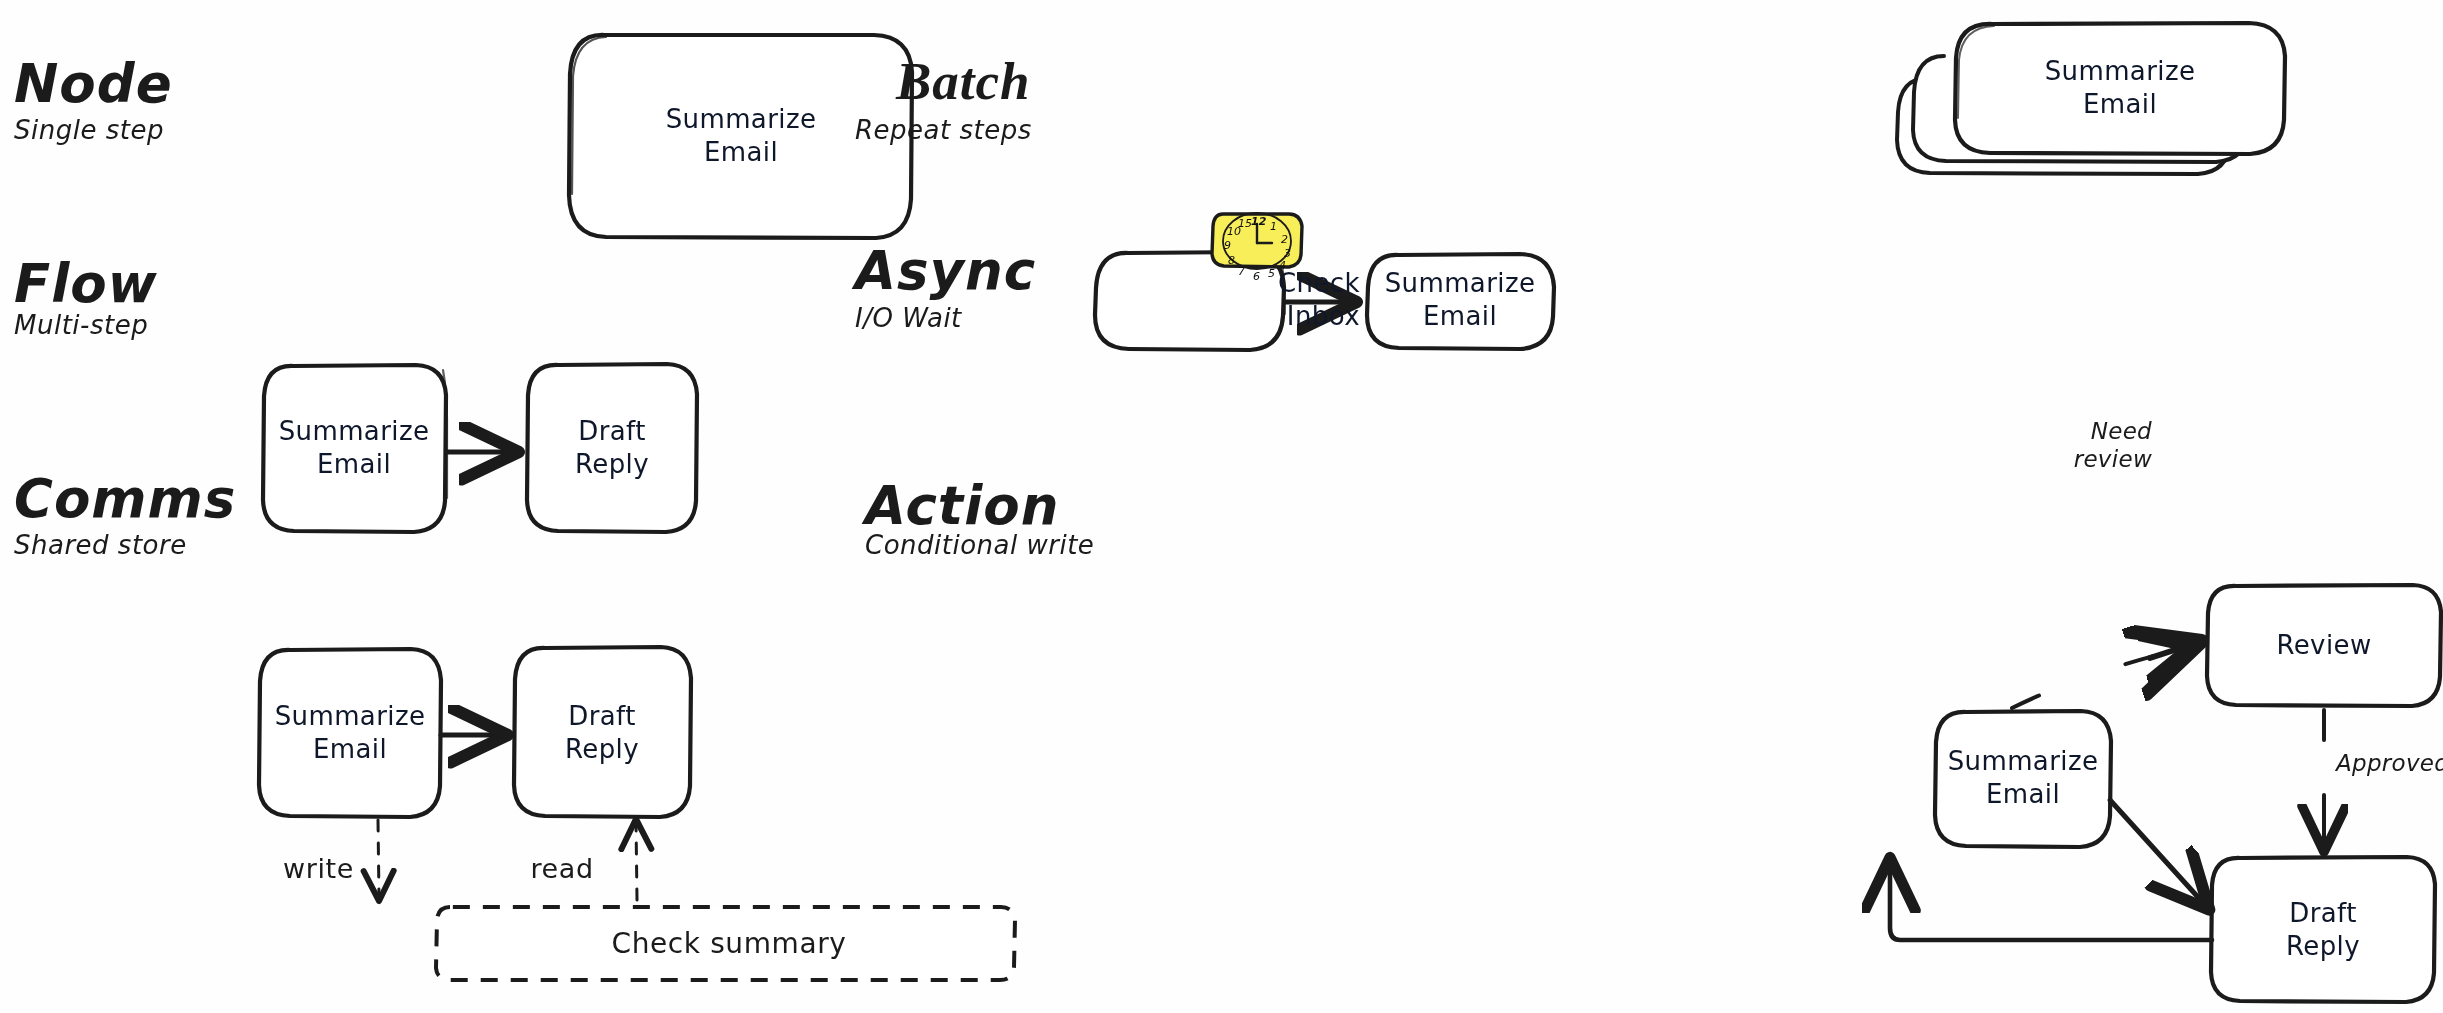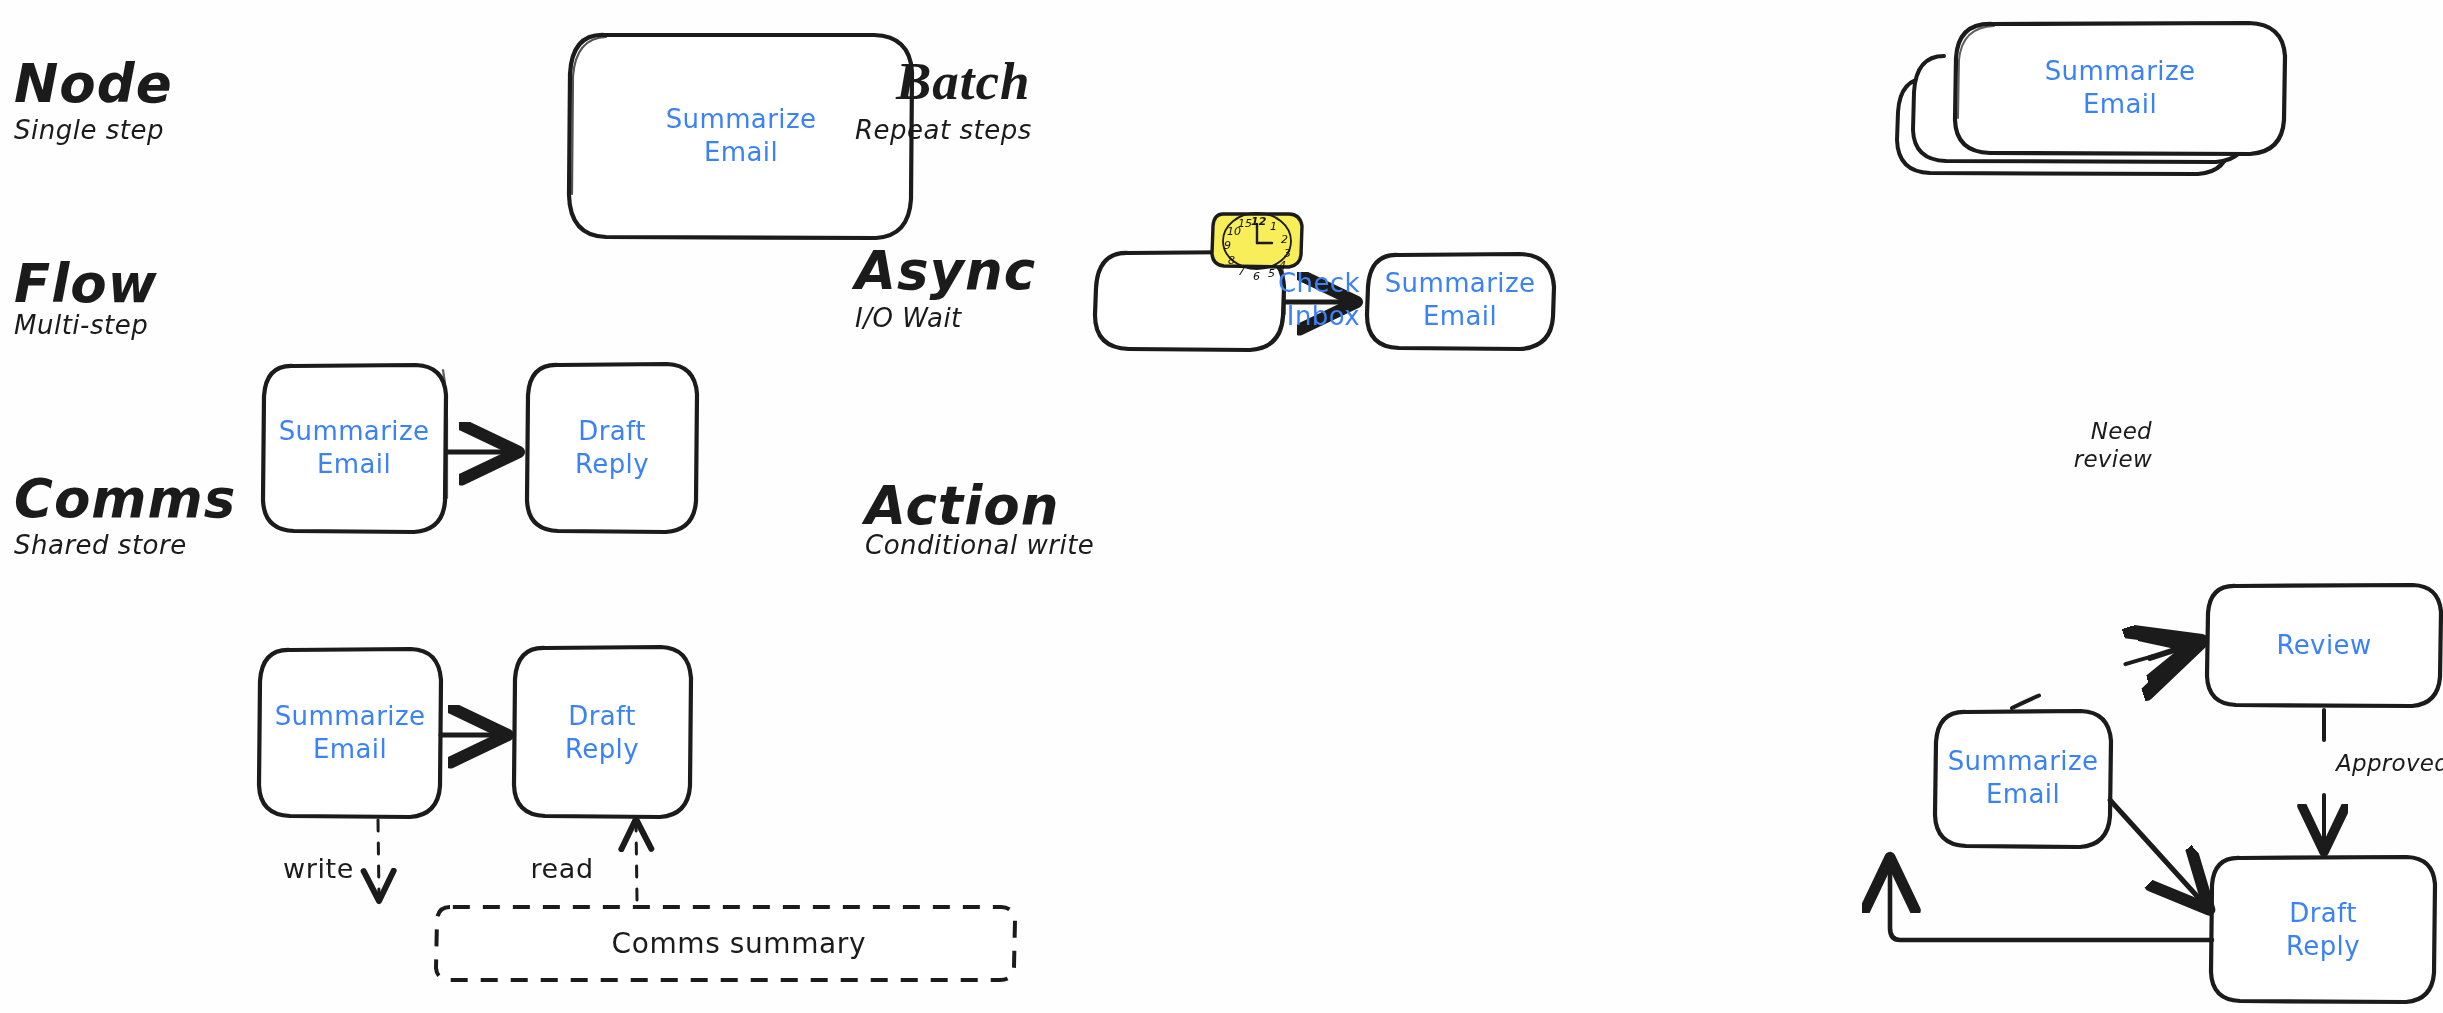--- a/index.html
+++ b/index.html
@@ -29,21 +29,21 @@
     white-space: nowrap;
     letter-spacing: 1px;
   }
   .ttl.big { font-size: 53px; margin-top: 25px; }
   .ttl.sub { font-size: 26px; font-weight: 400; font-style: italic; letter-spacing: 0.5px;}
 
   .nodelabel {
     position: absolute;
     font-family: "DejaVu Sans", sans-serif;
     font-size: 26px;
-    color: #3b82f6;
+    color: #0f172a;
     text-align: center;
     line-height: 1.28;
     white-space: pre-line;
     letter-spacing: 0.4px;
     pointer-events: none;
   }
   .edgelabel {
     position: absolute;
     font-family: "DejaVu Sans", sans-serif;
     font-style: italic;
@@ -209,21 +209,21 @@
     <div class="clocknum" style="left:1227px; top:226px;">10</div>
     <div class="clocknum" style="left:1238px; top:218px;">15</div>
   </div>
 
   <div class="ttl big" style="left:14px; top:443px;">Comms</div>
   <div class="ttl sub" style="left:14px; top:530px;">Shared store</div>
   <div class="nodelabel" style="left: 180px; top: 699.5px; width: 340px;">Summarize
 Email</div>
   <div class="nodelabel" style="left: 432px; top: 699.5px; width: 340px;">Draft
 Reply</div>
-  <div class="storelabel" style="left: 611.5px; top: 926.5px;">Comms summary</div>
+  <div class="storelabel" style="left: 611.5px; top: 926.5px;">Check summary</div>
   <div class="storelabel" style="left: 283px; top: 852.5px; font-size: 27px;">write</div>
   <div class="storelabel" style="left: 530.5px; top: 852.5px; font-size: 27px;">read</div>
 
   <div class="ttl big" style="left:865px; top:450px;">Action</div>
   <div class="ttl sub" style="left:865px; top:530px;">Conditional write</div>
   <div class="nodelabel" style="left: 1853px; top: 744.5px; width: 340px;">Summarize
 Email</div>
   <div class="nodelabel" style="left: 2154px; top: 628.5px; width: 340px;">Review</div>
   <div class="nodelabel" style="left: 2153px; top: 896.5px; width: 340px;">Draft
 Reply</div>

